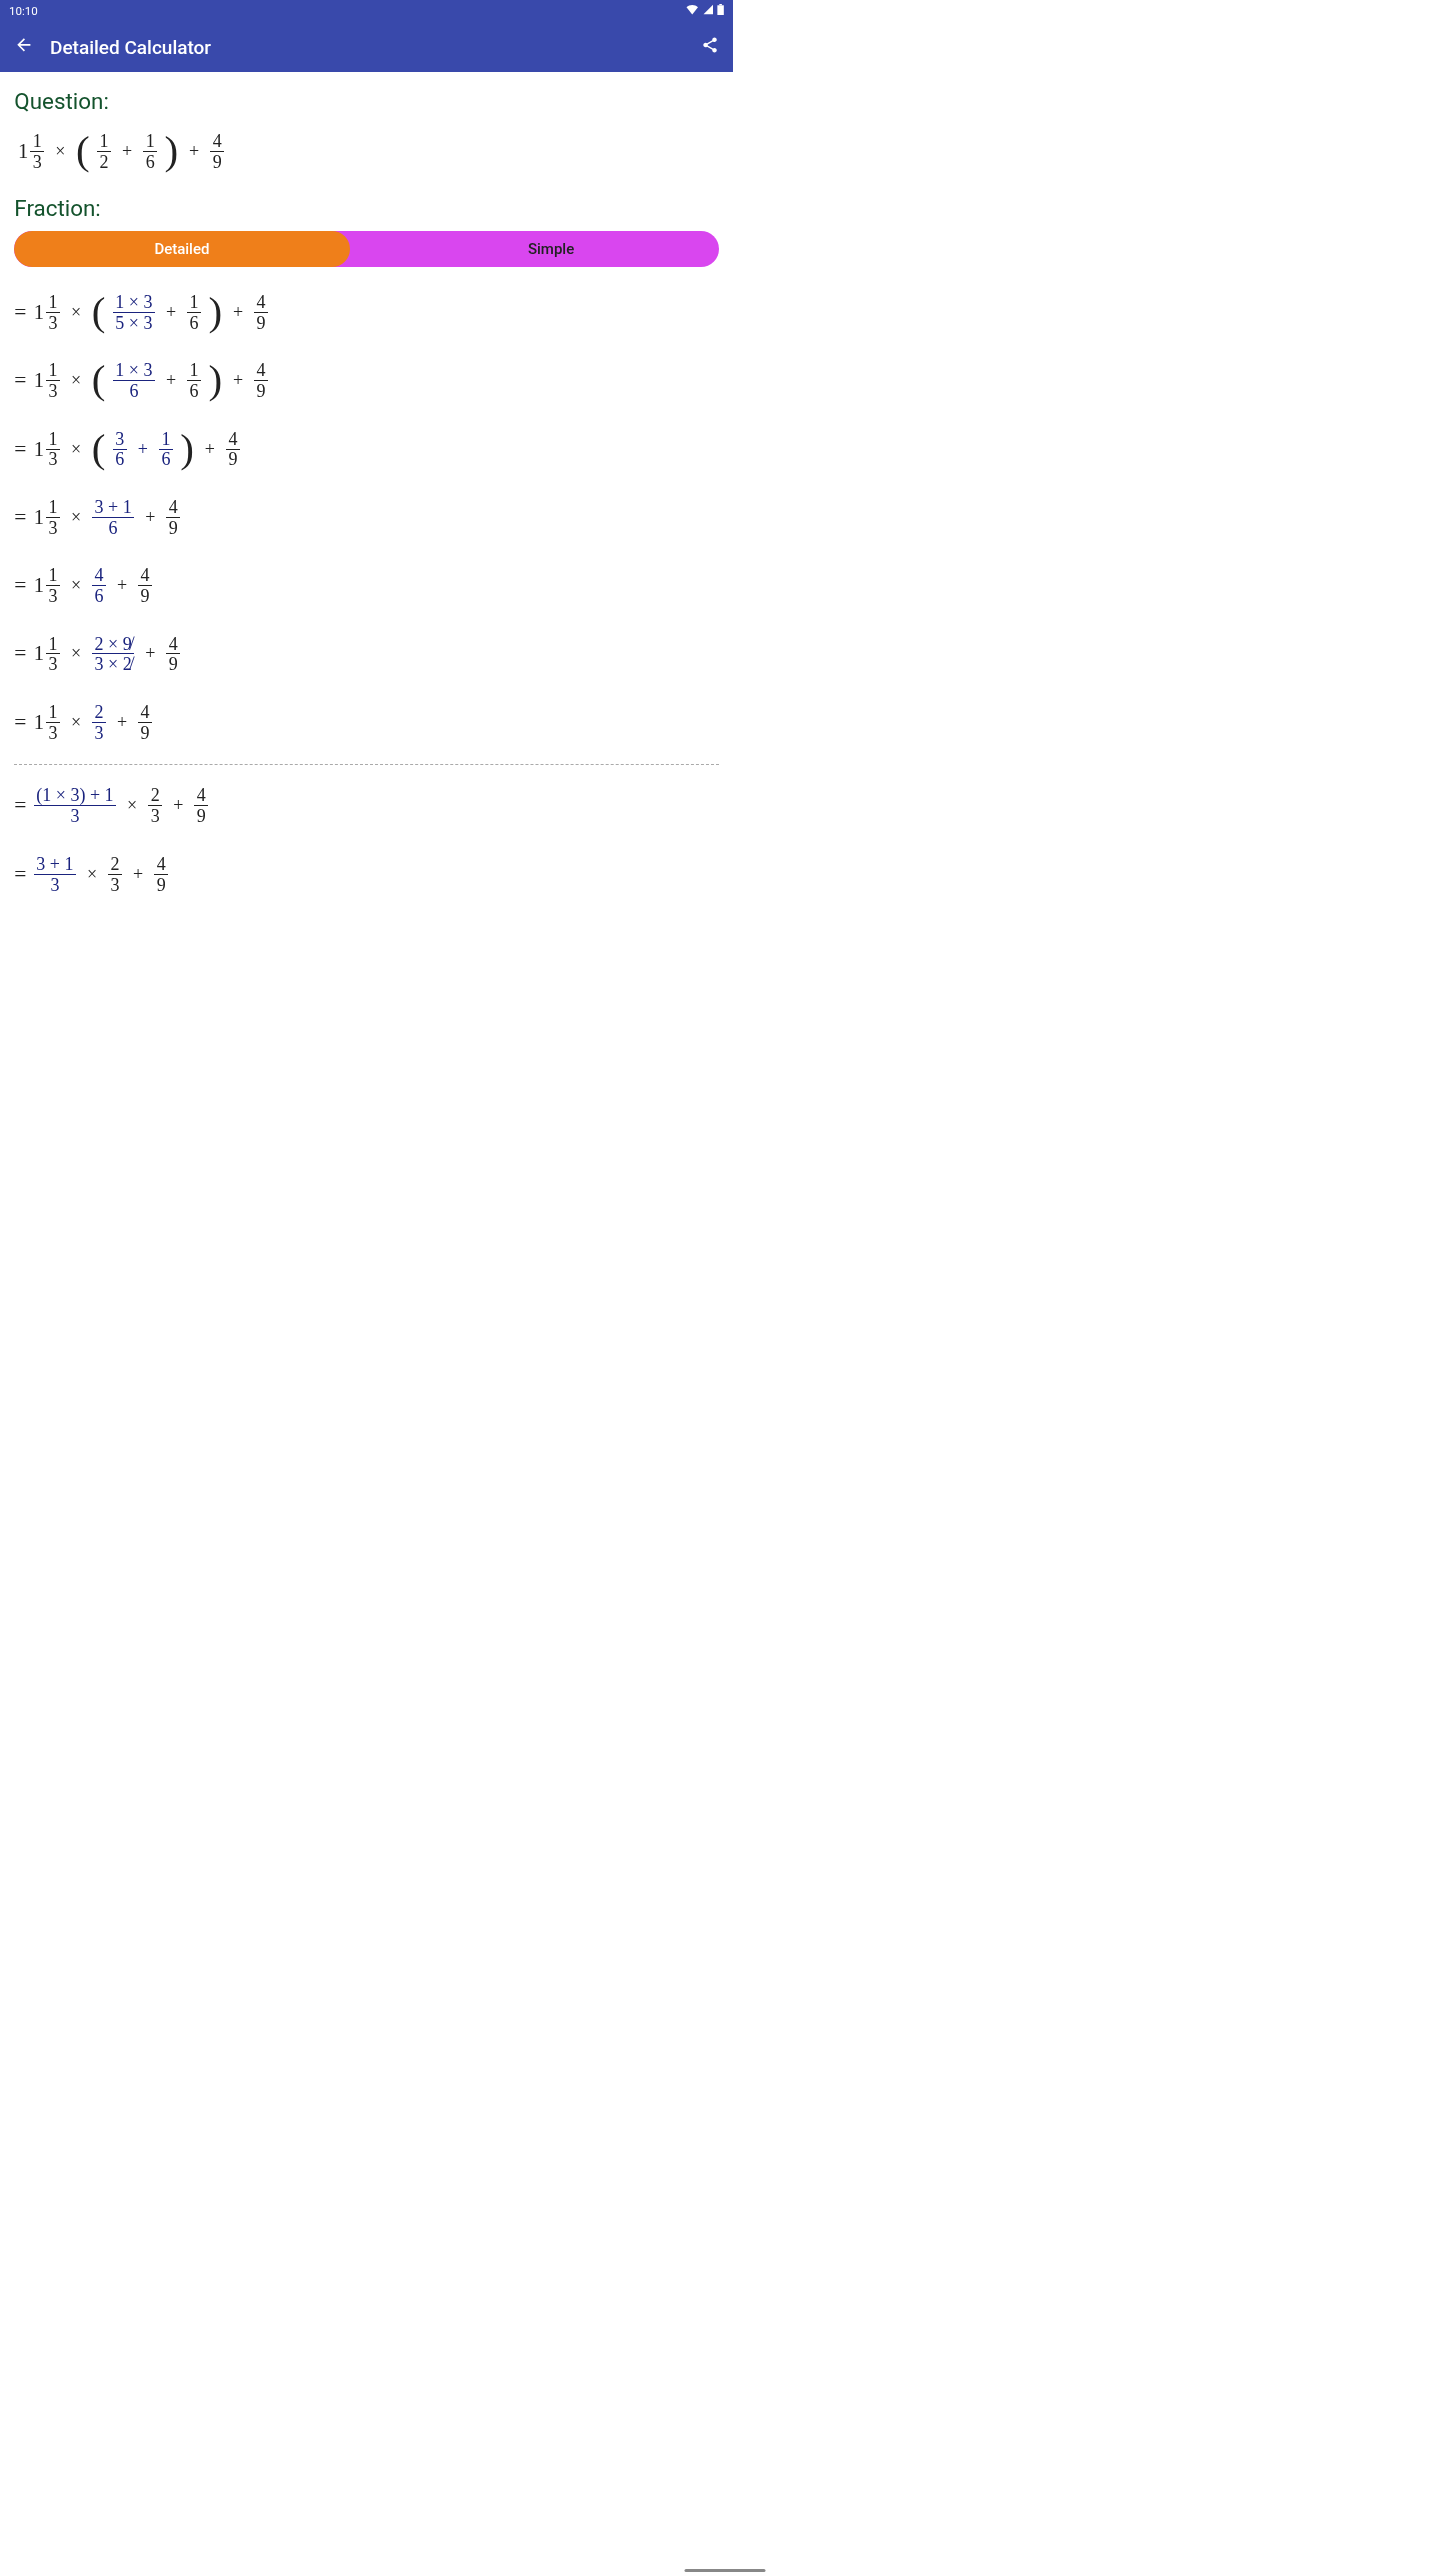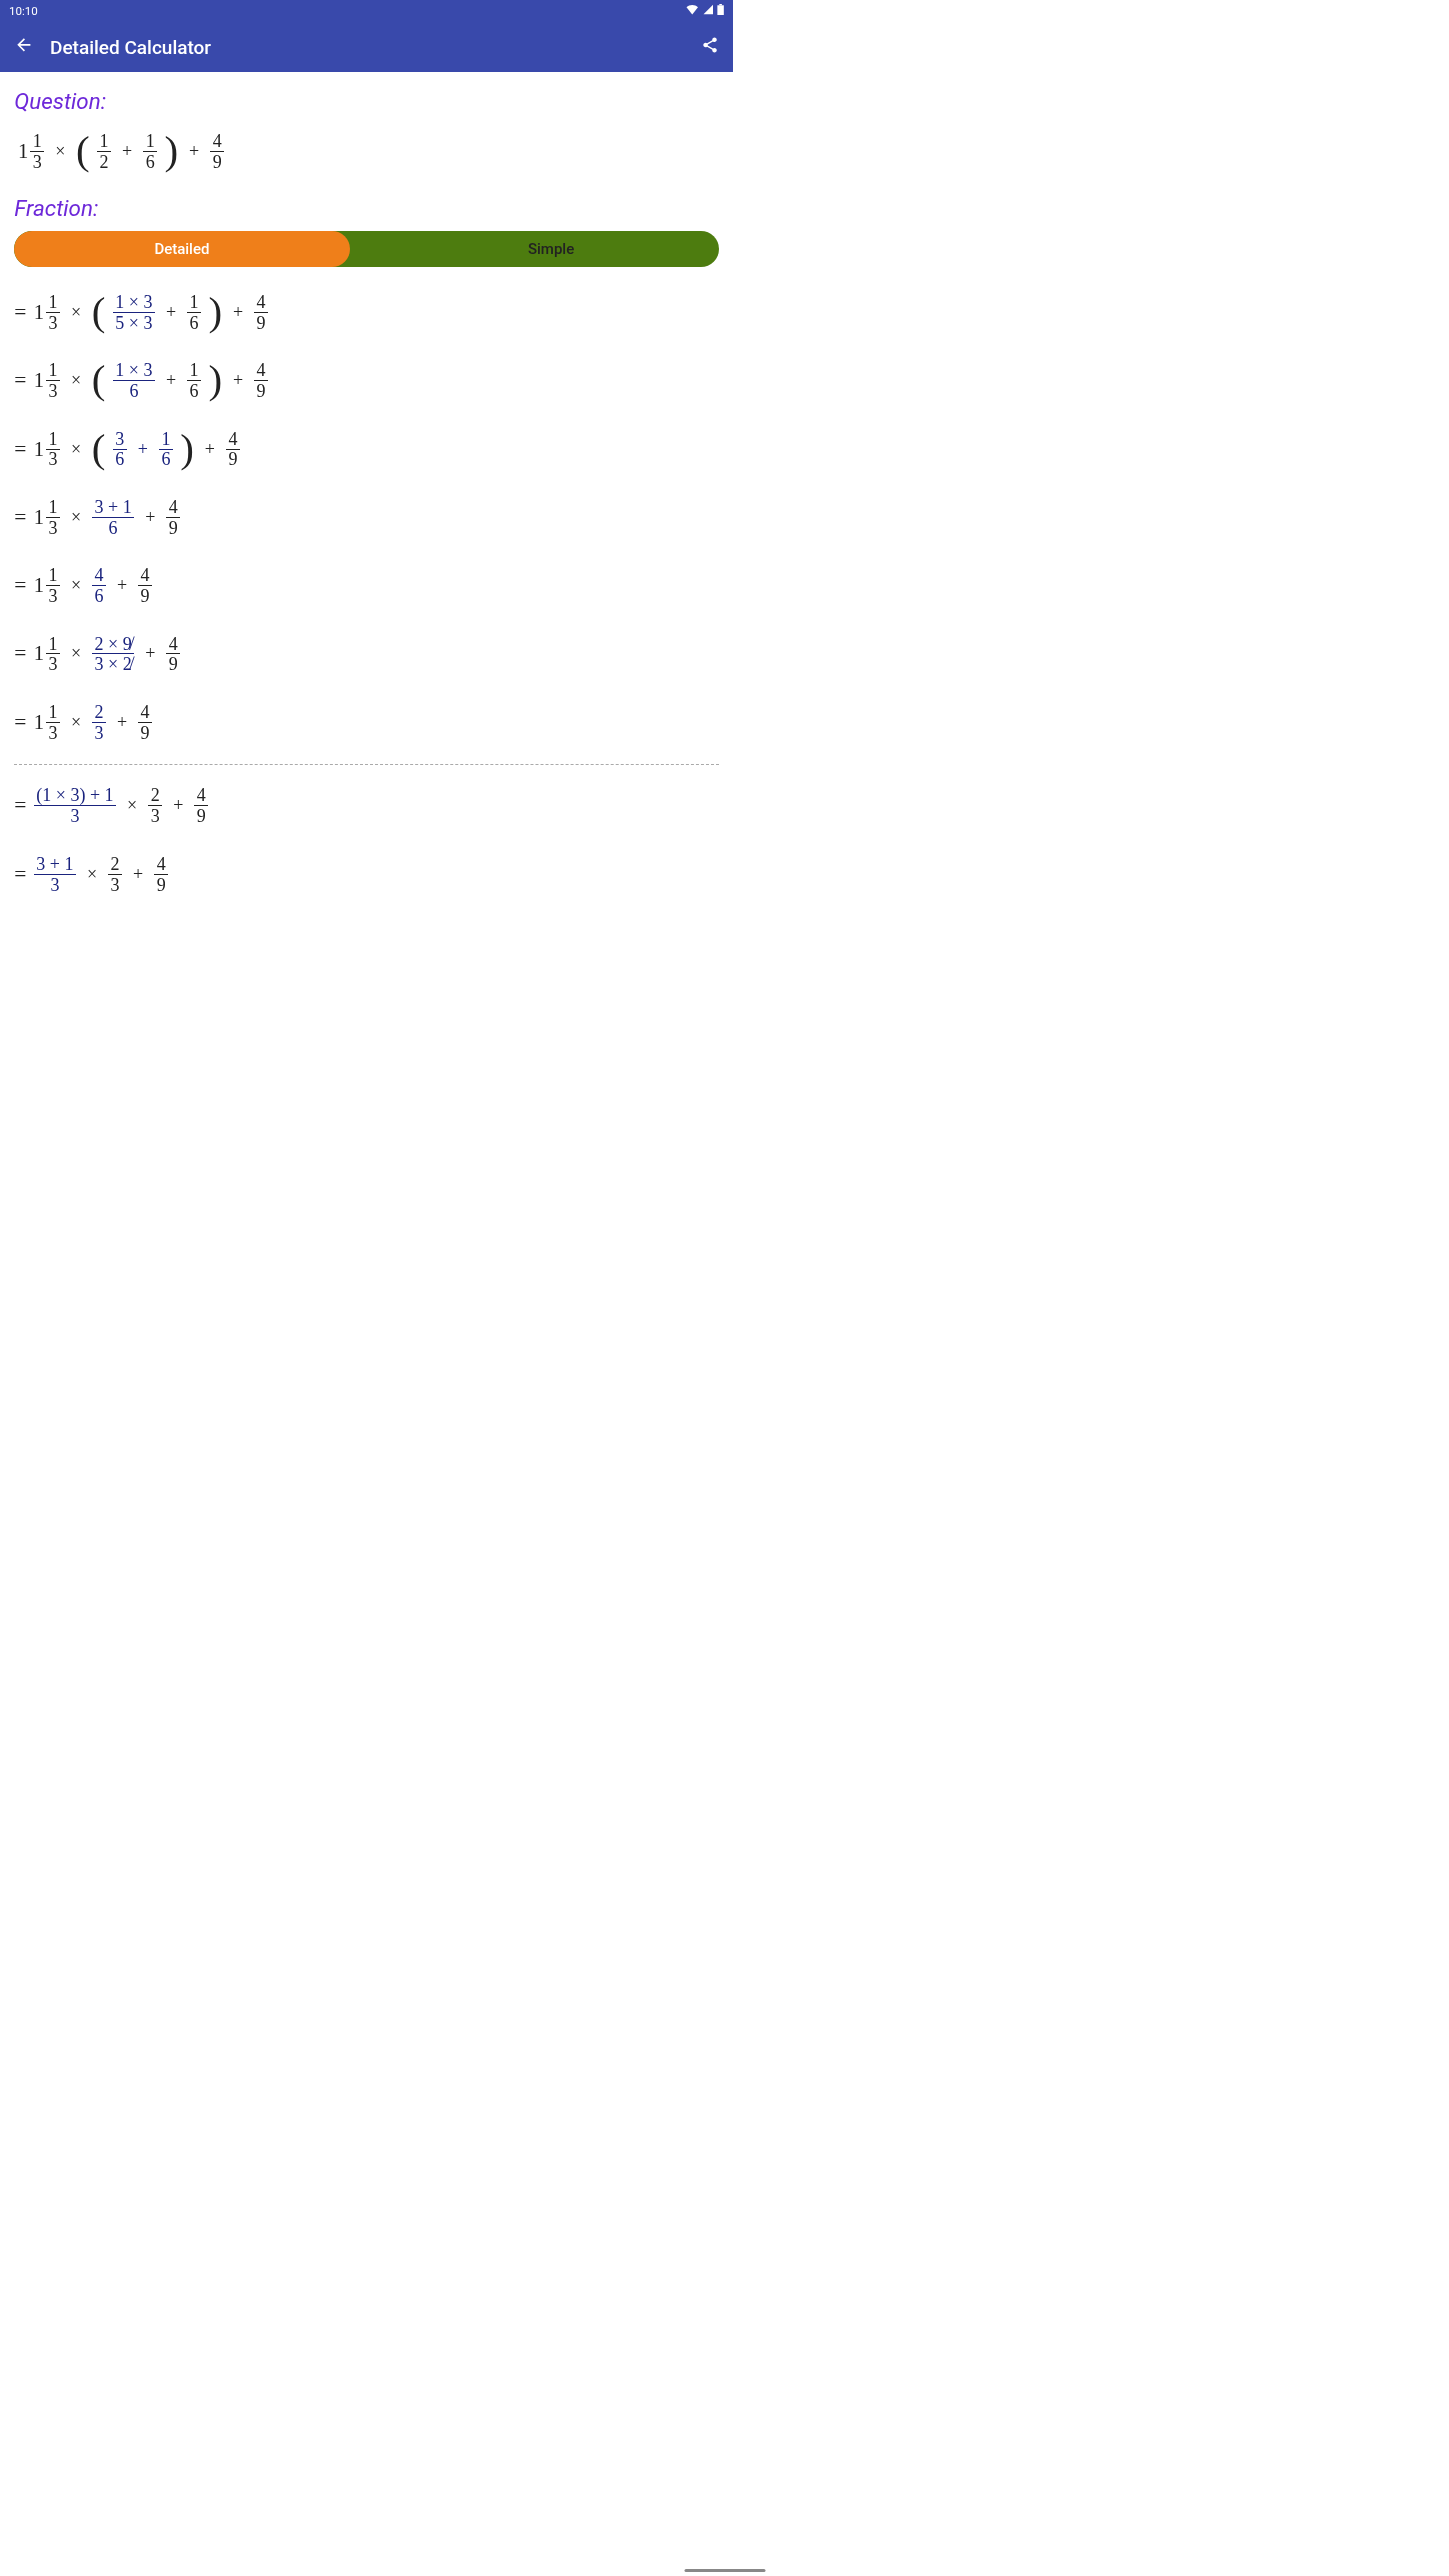--- a/index.html
+++ b/index.html
@@ -7,23 +7,23 @@
   
   .status-bar { background: #3949ab; height: 21.5px; display: flex; align-items: center; justify-content: space-between; padding: 11px 9px; color: #fff; font-size: 11.6px; }
   .status-icons { display: flex; gap: 3.6px; align-items: center; }
   
   .app-bar { background: #3949ab; height: 50px; display: flex; align-items: center; padding: 0 14.3px; color: #fff; }
   .back-btn { font-size: 19.7px; margin-right: 16px; cursor: pointer; }
   .app-title { font-size: 19px; font-weight: 500; flex: 1; }
   .share-btn { font-size: 18px; cursor: pointer; }
   
   .content { padding: 10.7px 14.3px; }
-  .section-label { font-size: 22.4px; color: #6d28d9; margin: 5.4px 0 10.7px 0; font-style: italic; }
-  
-  .toggle { display: flex; background: #4d7c0f; border-radius: 18px; overflow: hidden; margin: 4px 0 18px 0; width: 100%; gap: 34px; }
+  .section-label { font-size: 22.4px; color: #14532d; margin: 5.4px 0 10.7px 0; }
+  
+  .toggle { display: flex; background: #d946ef; border-radius: 18px; overflow: hidden; margin: 4px 0 18px 0; width: 100%; gap: 34px; }
   .toggle-btn { flex: 1; text-align: center; padding: 9px 0; font-size: 15px; font-weight: 500; cursor: pointer; }
   .toggle-btn.active { background: #ef7f1a; color: #fff; border-radius: 18px; }
   .toggle-btn.inactive { color: #222; }
   
   
   .math-line { display: flex; align-items: center; font-family: 'Times New Roman', serif; font-size: 21.5px; color: #222; margin: 14.3px 0; min-height: 54px; }
   .eq { margin-right: 7.2px; font-size: 21.5px; }
   .expr { display: flex; align-items: center; gap: 7.2px; }
   .mixed { display: inline-flex; align-items: center; }
   .whole { font-size: 20.6px; margin-right: 1.8px; }

